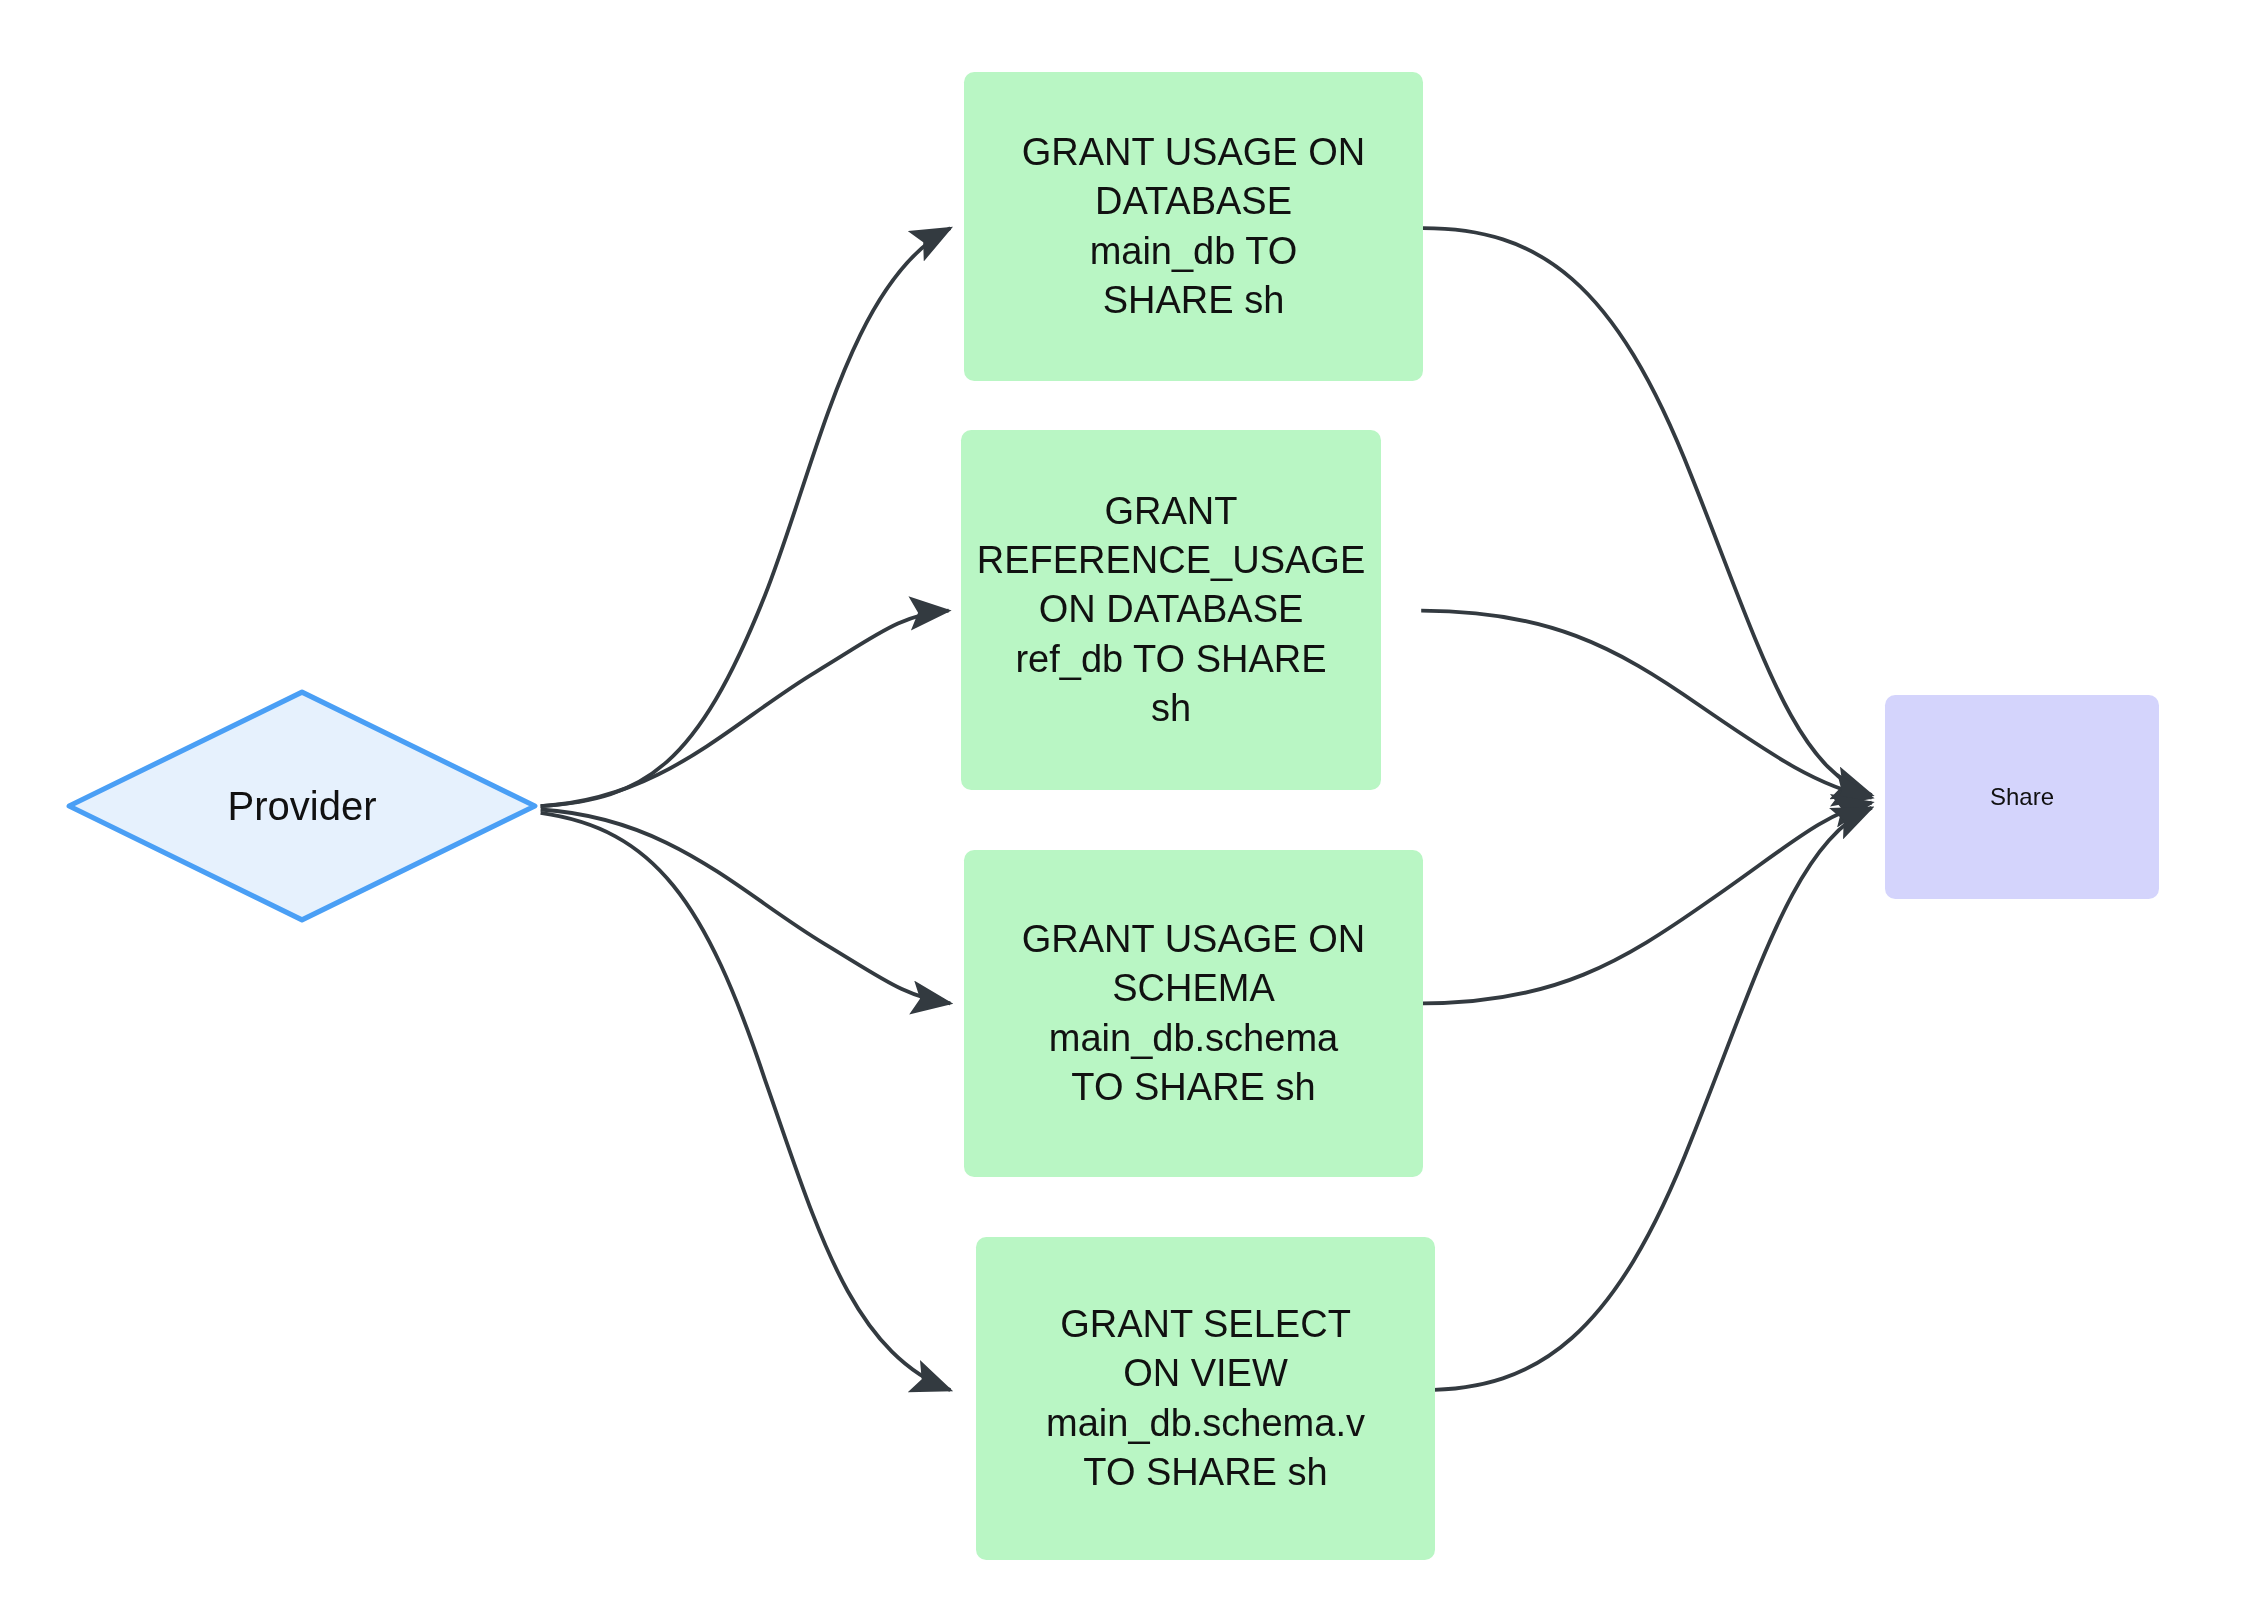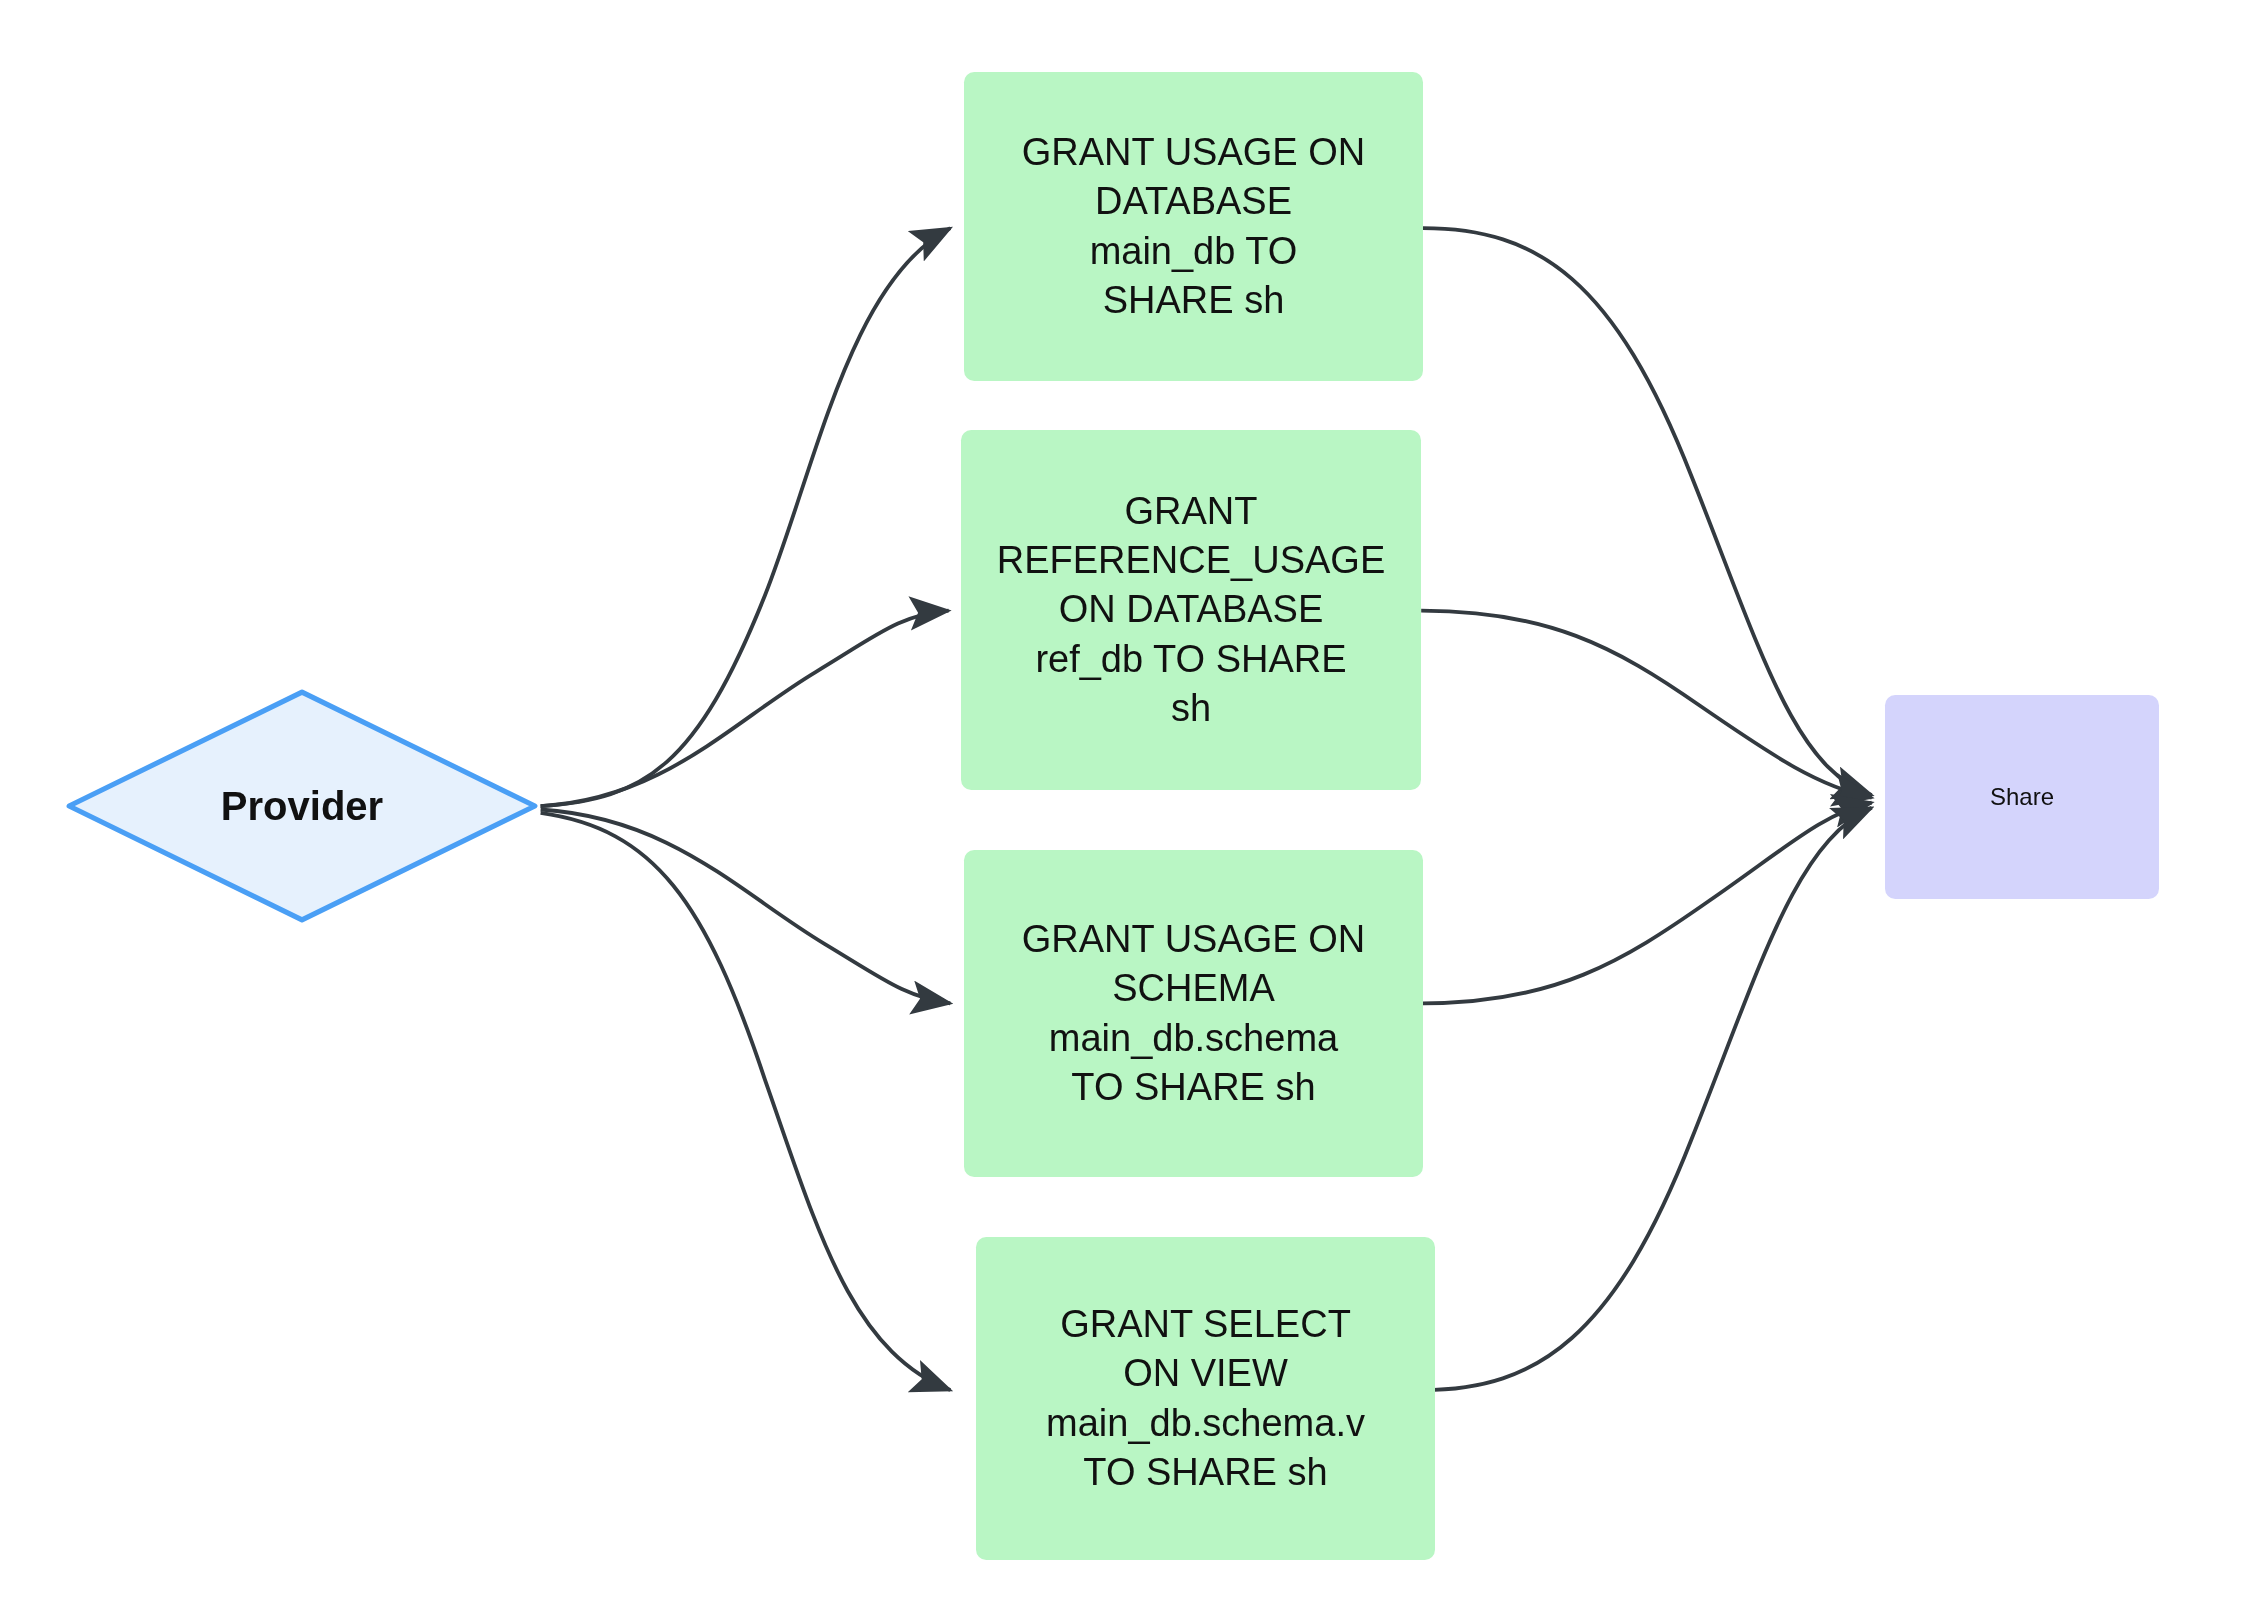--- a/index.html
+++ b/index.html
@@ -38,21 +38,20 @@
     white-space: pre-line;
     color: #111111;
     line-height: 1.30;
   }
   
   #node-provider {
     left: 64px;
     top: 687px;
     width: 476px;
     height: 238px;
-    font-weight: bold;
   }
   #node-provider .diamond-shape {
     position: absolute;
     left: 0; top: 0;
     width: 100%;
     height: 100%;
   }
   #node-provider .node-label {
     position: relative;
     z-index: 2;
@@ -62,21 +61,21 @@
   
   .grant-box {
     background: #b9f6c4;
     border-radius: 10.2px;
     padding: 0 20px;
   }
   .grant-box .node-label {
     font-size: 38px;
   }
   #node-grant-1 { left: 964px; top: 72px;   width: 459px; height: 309px; }
-  #node-grant-2 { left: 961px; top: 430px;  width: 460px; height: 360px; }
+  #node-grant-2 { left: 961px; top: 430px;  width: 420px; height: 360px; }
   #node-grant-3 { left: 964px; top: 850px; width: 459px; height: 327px; }
   #node-grant-4 { left: 964px; top: 1237px; width: 459px; height: 323px; margin-left: 12px; }
   
   #node-share {
     left: 1885px;
     top: 695px;
     width: 274px;
     height: 204px;
     background: #d4d4fc;
     border-radius: 10.2px;

